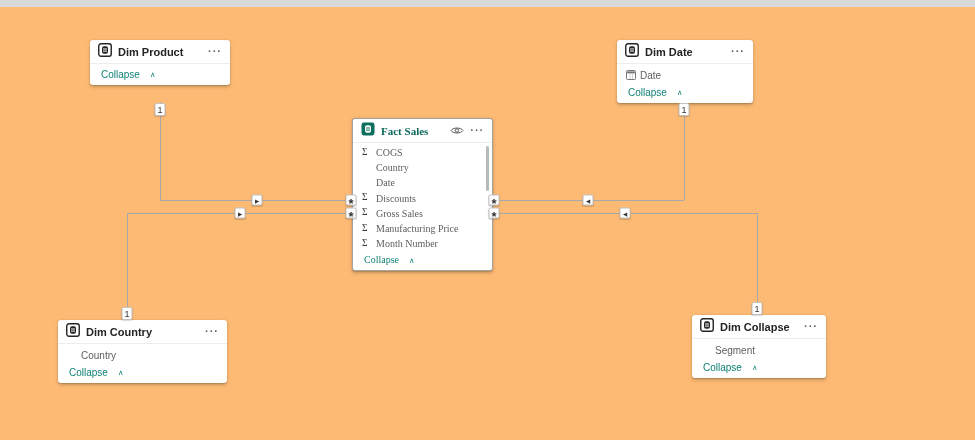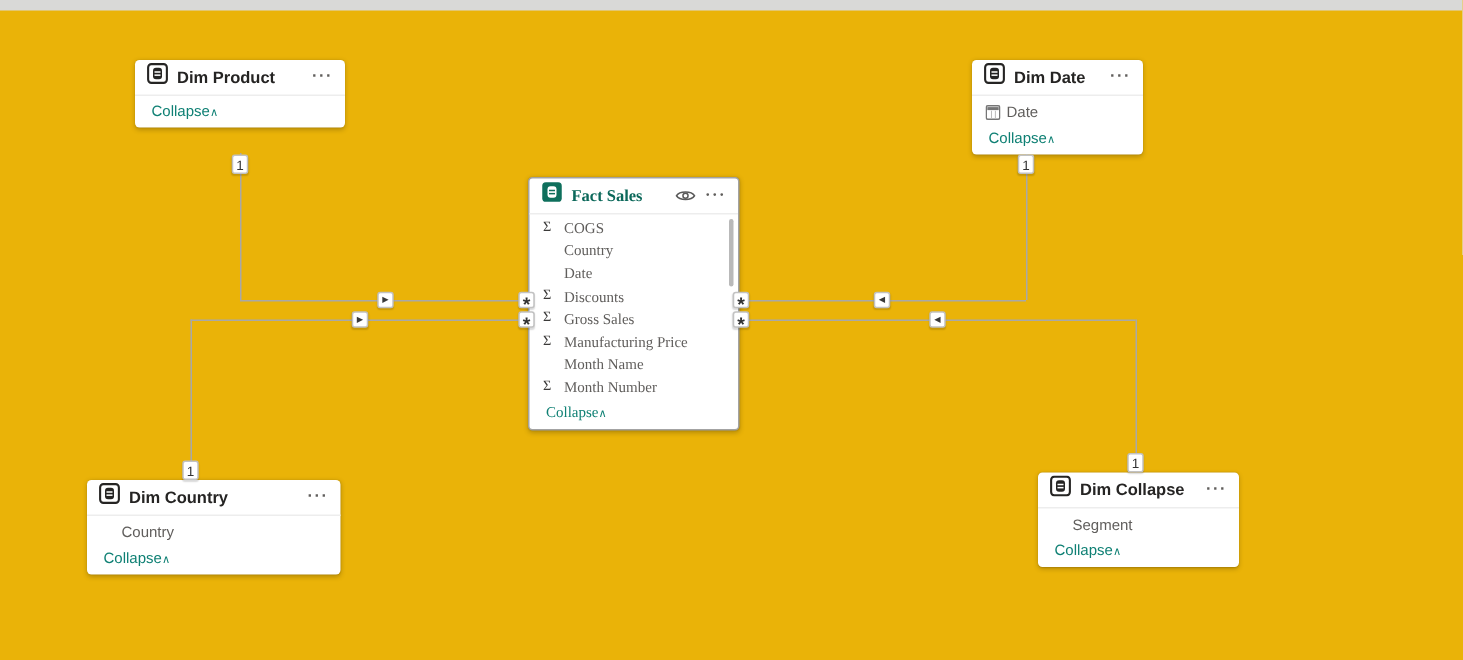--- a/index.html
+++ b/index.html
@@ -1,17 +1,17 @@
 <!DOCTYPE html>
 <html><head>
 <meta charset="utf-8">
 <style>
   html,body{margin:0;padding:0;background:#e3e3e1;}
   .canvas{
-    position:relative;width:975px;height:440px;background:#eab308;
+    position:relative;width:975px;height:440px;background:#fdba74;
     font-family:"Liberation Sans",sans-serif;overflow:hidden;
   }
   .top-strip{position:absolute;left:0;top:0;width:975px;height:7px;background:#d9d9d7;}
 
   
   .rel-line{position:absolute;background:#a8a8a8;z-index:1;cursor:pointer;}
 
   
   .rel-marker{
     position:absolute;z-index:3;display:flex;align-items:center;justify-content:center;
@@ -40,29 +40,29 @@
   .menu-btn{
     color:#605e5c;font-size:11px;font-weight:bold;letter-spacing:1px;line-height:1;
     cursor:pointer;padding:2px 0;
   }
   .card-body{padding-top:2px;}
   .field-row{position:relative;display:flex;align-items:center;height:18px;padding-left:23px;cursor:pointer;}
   .fact .field-row{height:15.2px;}
   .field-icon{position:absolute;left:9px;top:50%;transform:translateY(-50%);
     font-size:9.5px;color:#3b3a39;display:flex;align-items:center;line-height:1;}
   .field-name{font-size:10px;color:#605e5c;white-space:nowrap;}
-  .collapse-link{display:flex;align-items:center;gap:0;padding:3px 0 5px 11px;
+  .collapse-link{display:flex;align-items:center;gap:10px;padding:3px 0 5px 11px;
     font-size:10px;color:#0f8074;cursor:pointer;white-space:nowrap;}
   .collapse-caret{font-size:7.5px;line-height:1;padding-top:1px;}
   .fact-list{position:relative;}
   .scroll-thumb{position:absolute;right:3px;top:3px;width:3px;height:45px;background:#b9b9b9;border-radius:2px;cursor:pointer;}
 
   
   #card-dim-product{left:90px;top:40px;width:140px;}
-  #card-dim-date{left:617px;top:40px;width:114px;margin-left:31px;}
+  #card-dim-date{left:617px;top:40px;width:136px;}
   #card-fact-sales{left:352px;top:118px;width:141px;}
   #card-dim-country{left:58px;top:320px;width:169px;}
   #card-dim-segment{left:692px;top:315px;width:134px;}
 </style>
 </head>
 <body>
 
 <div class="canvas">
   <div class="top-strip"></div>
 
@@ -161,23 +161,20 @@
       </div>
       <div class="field-row">
         <span class="field-icon">Σ</span>
         <span class="field-name">Gross Sales</span>
       </div>
       <div class="field-row">
         <span class="field-icon">Σ</span>
         <span class="field-name">Manufacturing Price</span>
       </div>
       <div class="field-row">
-        <span class="field-name">Month Name</span>
-      </div>
-      <div class="field-row">
         <span class="field-icon">Σ</span>
         <span class="field-name">Month Number</span>
       </div>
       <div class="scroll-thumb"></div>
       <div class="collapse-link">
         <span>Collapse</span>
         <span class="collapse-caret">∧</span>
       </div>
     </div>
   </div>

